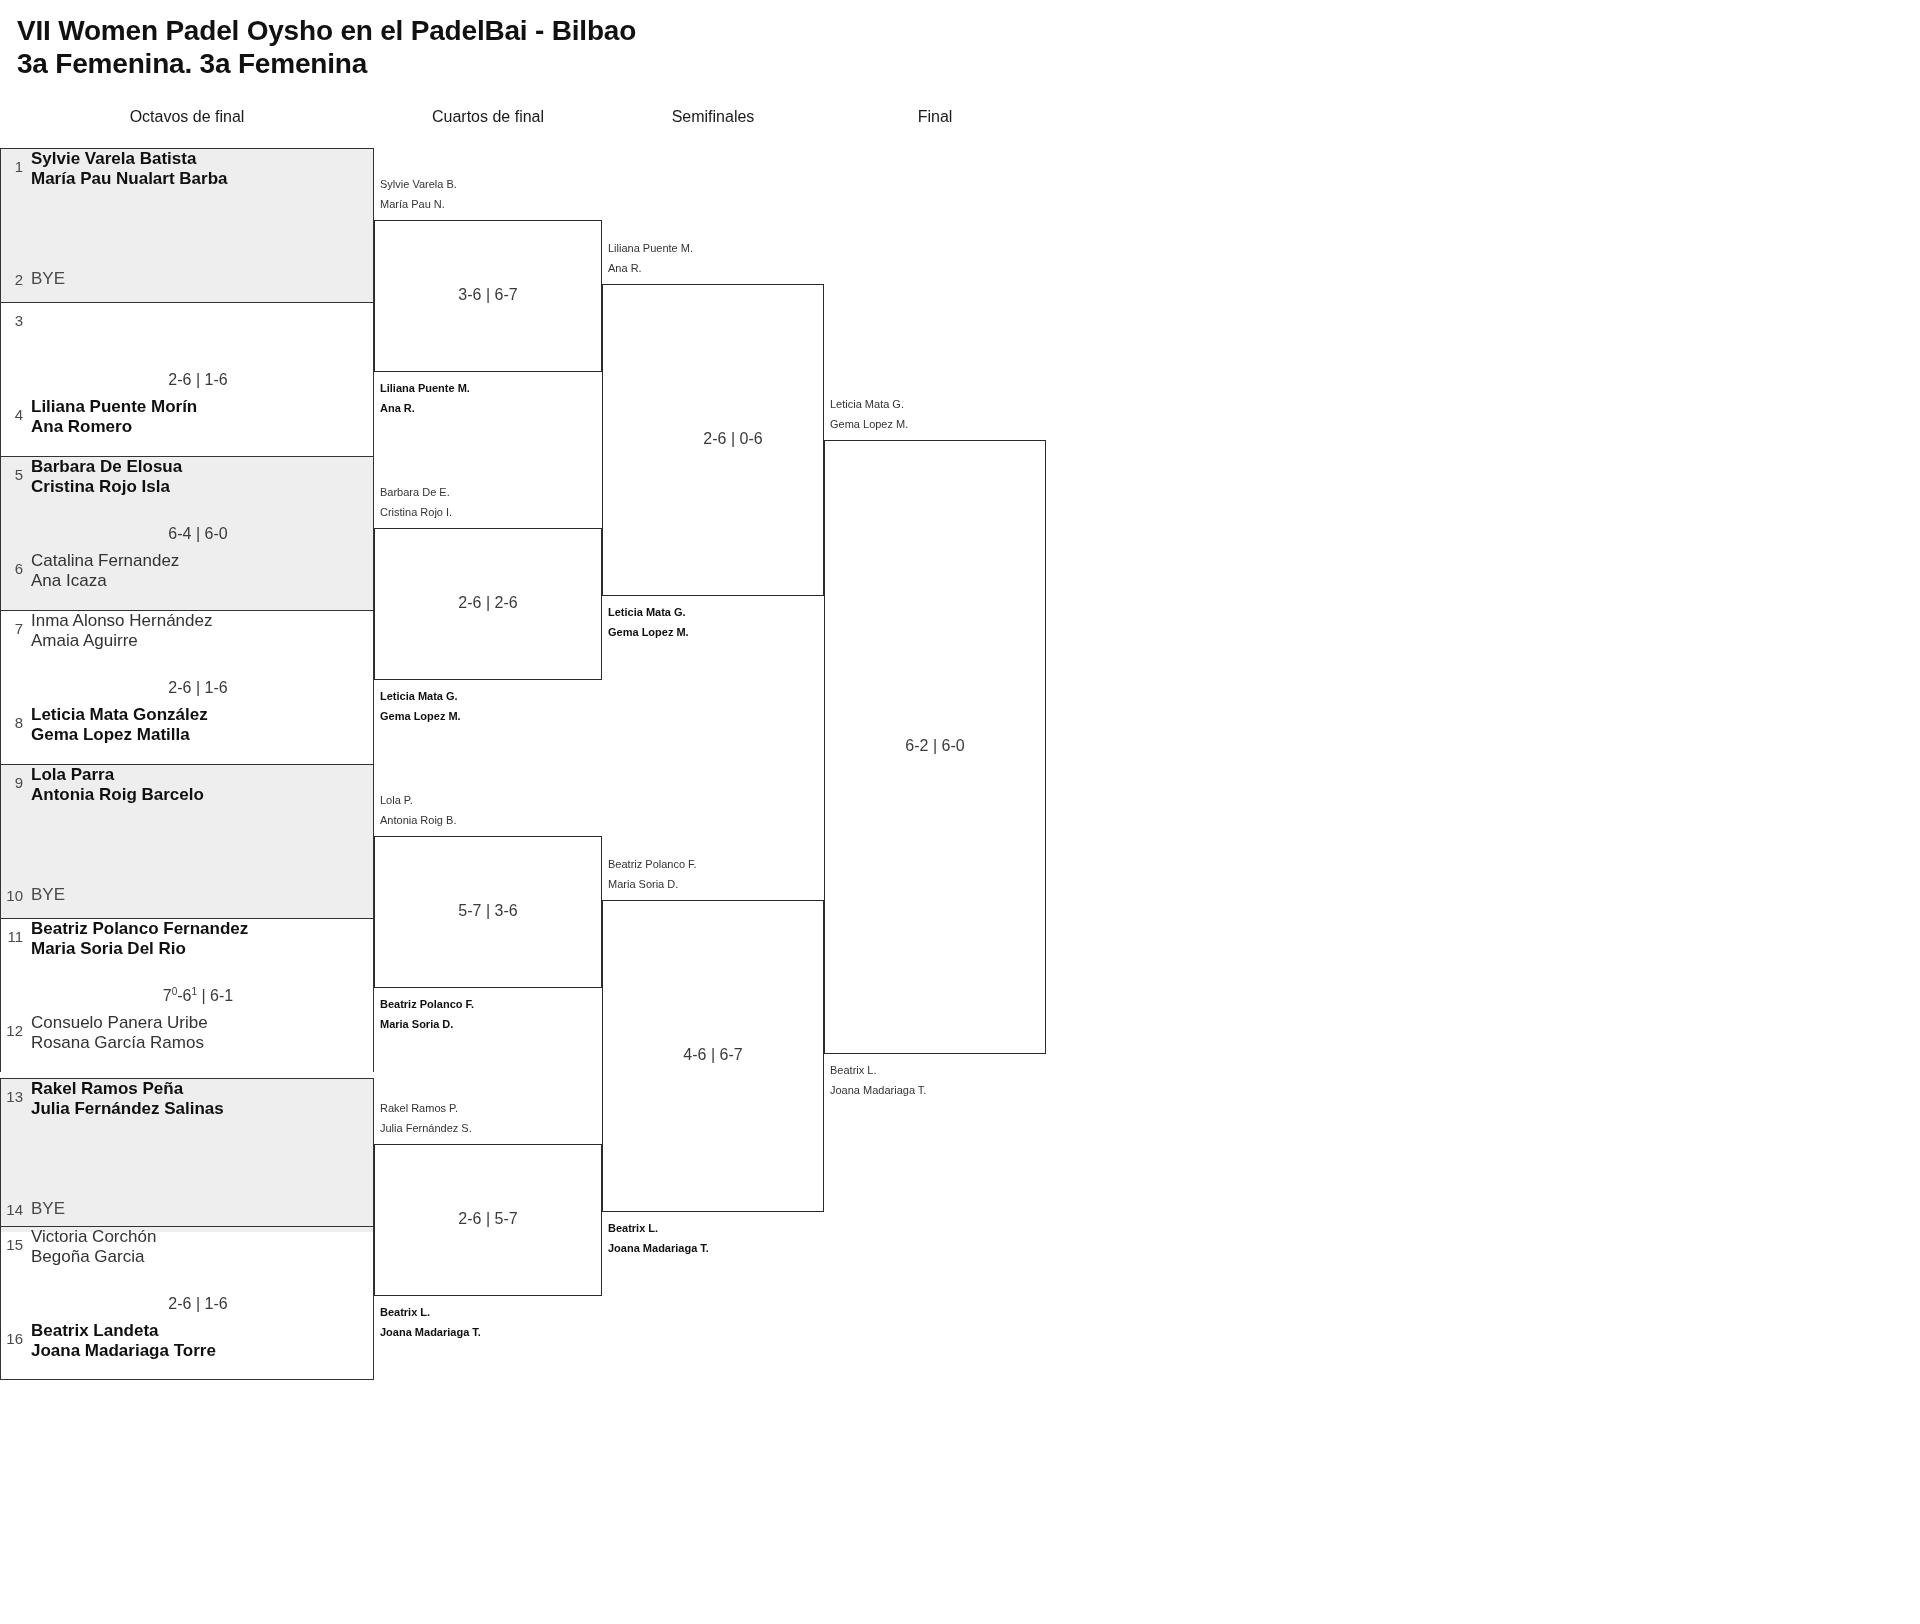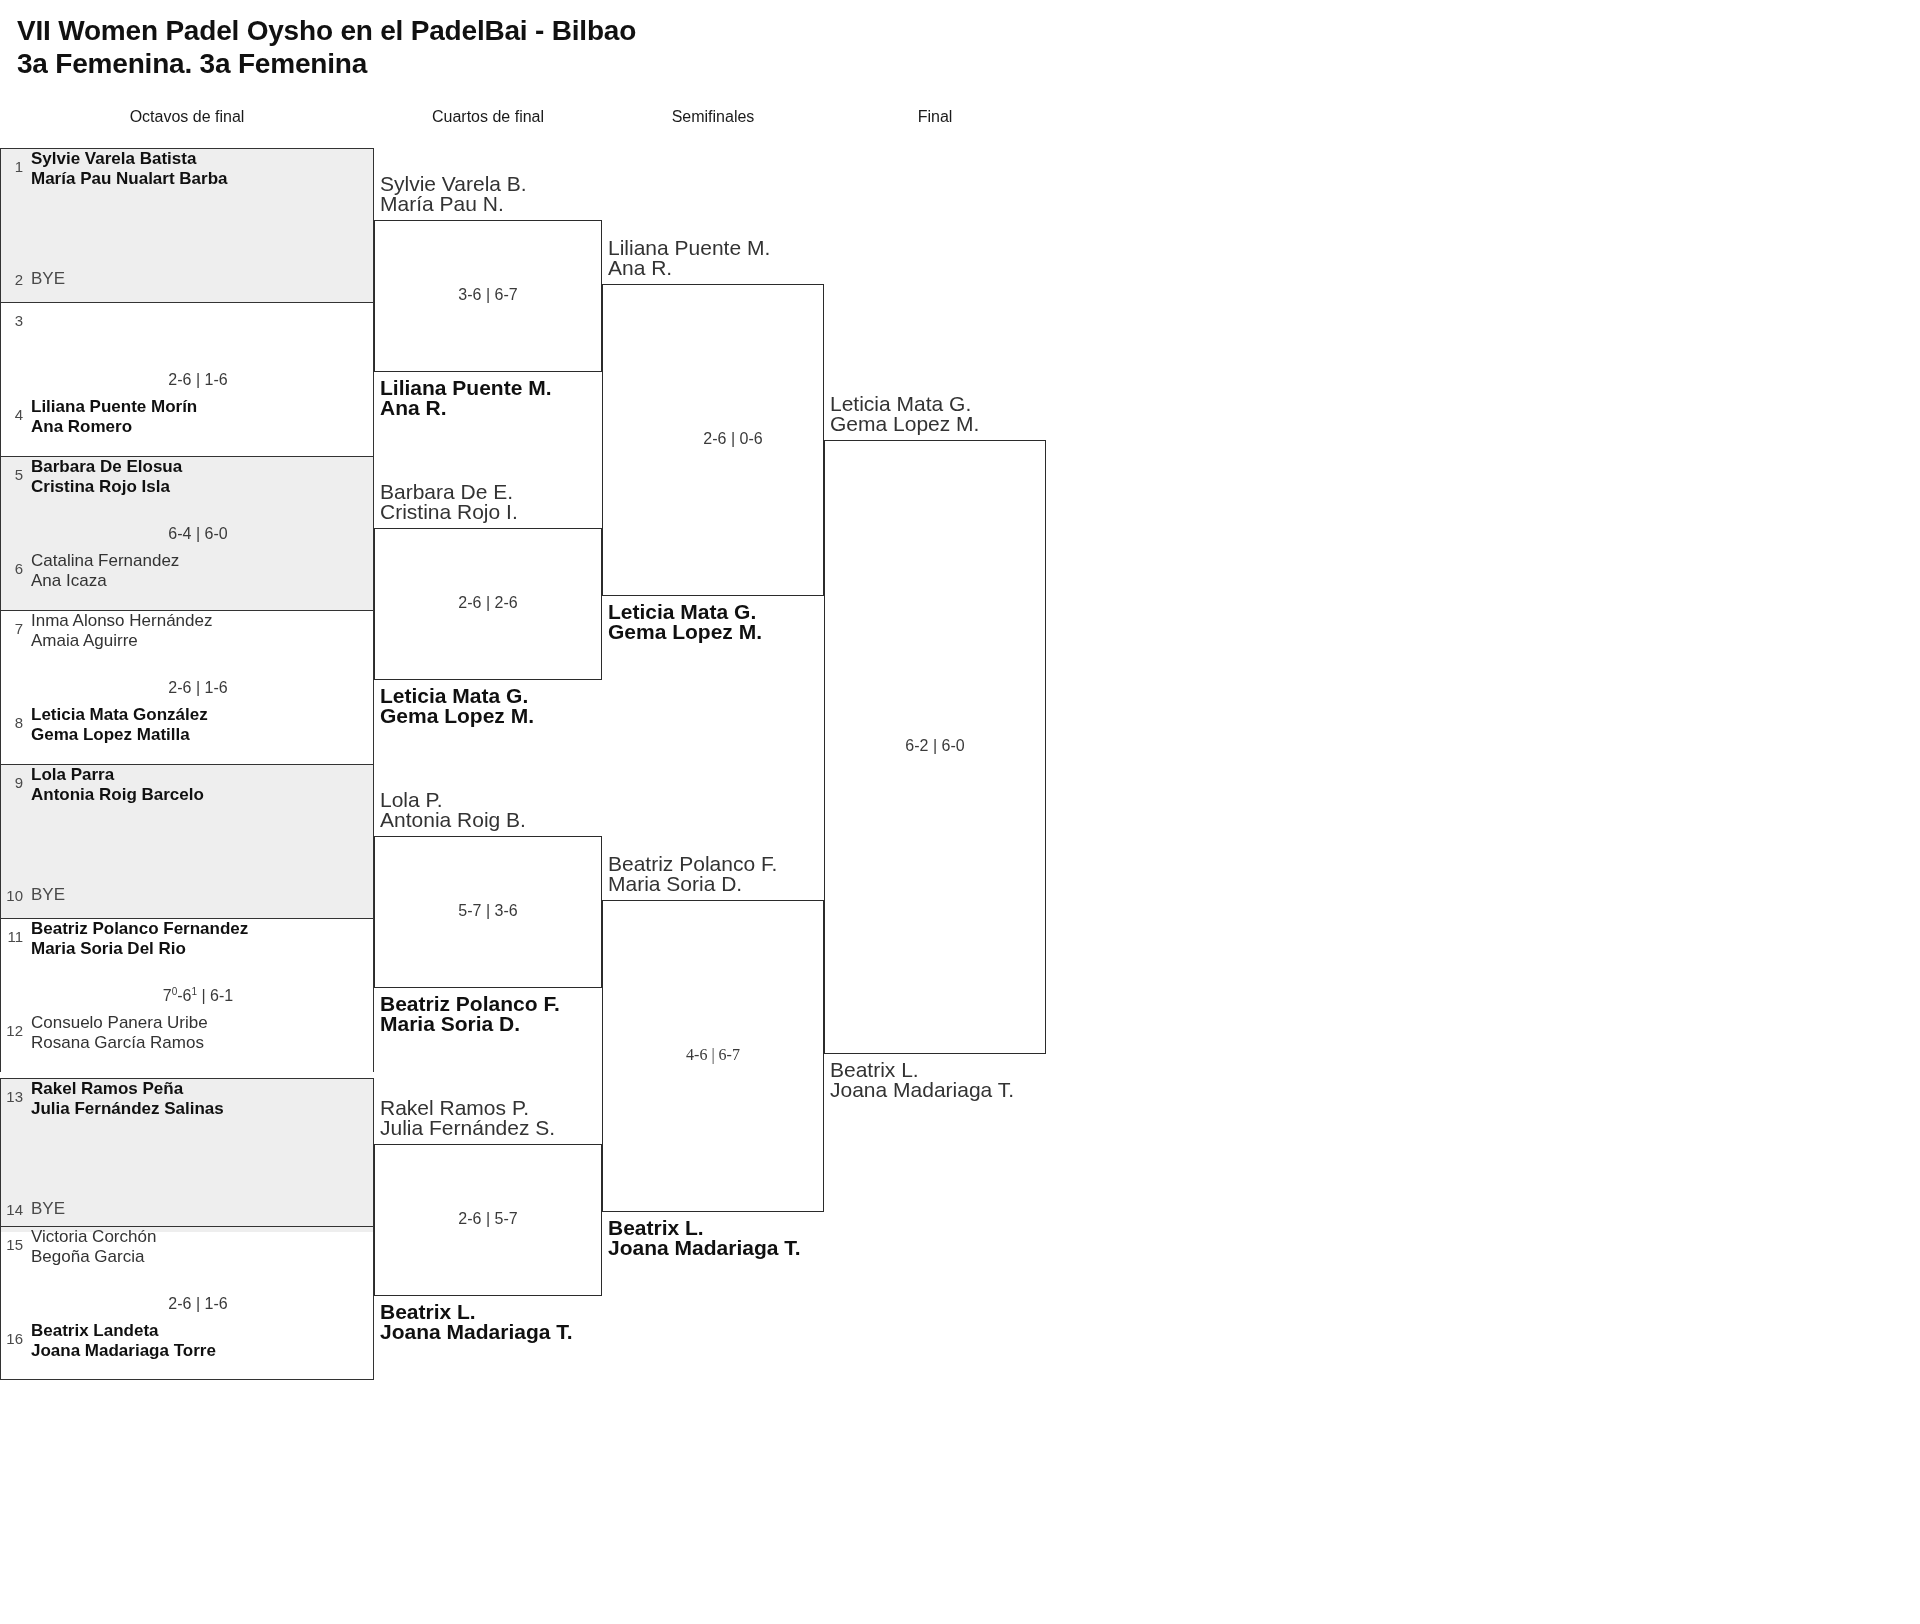--- a/index.html
+++ b/index.html
@@ -121,21 +121,21 @@
   .conn {
     position: absolute;
     box-sizing: border-box;
     border-top: 1.2px solid #2b2b2b;
     border-right: 1.2px solid #2b2b2b;
     border-left: 1.2px solid #2b2b2b;
     border-bottom: 1.2px solid #2b2b2b;
   }
   .entry {
     position: absolute;
-    font-size: 21px;
+    font-size: 11px;
     line-height: 20px;
     color: #333333;
     white-space: nowrap;
   }
   .entry.win { font-weight: bold; color: #101010; }
   .entry .pl { display: block; }
 </style>
 </head>
 <body>
 
@@ -346,21 +346,21 @@
         <span class="pl">Gema Lopez M.</span>
       </div>
     </div>
     <div class="entry" style="left: 608px; top: 854px;">
       <div class="">
         <span class="pl">Beatriz Polanco F.</span>
         <span class="pl">Maria Soria D.</span>
       </div>
     </div>
     <div class="conn" style="left: 602px; top: 900px; width: 222px; height: 312px;"></div>
-    <div class="score" style="left: 602px; top: 1046px; width: 222px; font-family: Liberation Serif, serif;">4-6 | 6-7</div>
+    <div class="score" style="left: 602px; top: 1046px; width: 222px;">4-6 | 6-7</div>
     <div class="entry win" style="left: 608px; top: 1218px;">
       <div class="">
         <span class="pl">Beatrix L.</span>
         <span class="pl">Joana Madariaga T.</span>
       </div>
     </div>
     <div class="entry" style="left: 830px; top: 394px;">
       <div class="">
         <span class="pl">Leticia Mata G.</span>
         <span class="pl">Gema Lopez M.</span>

